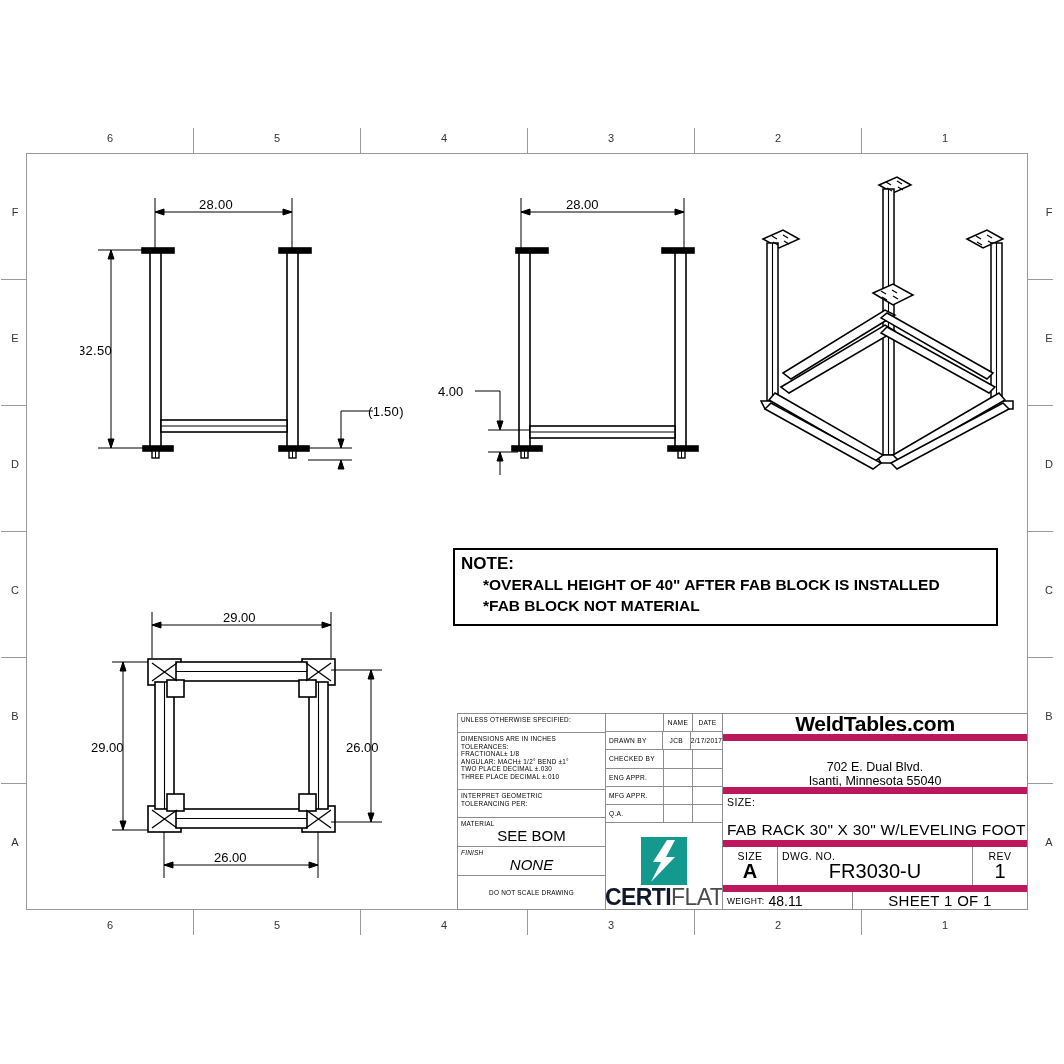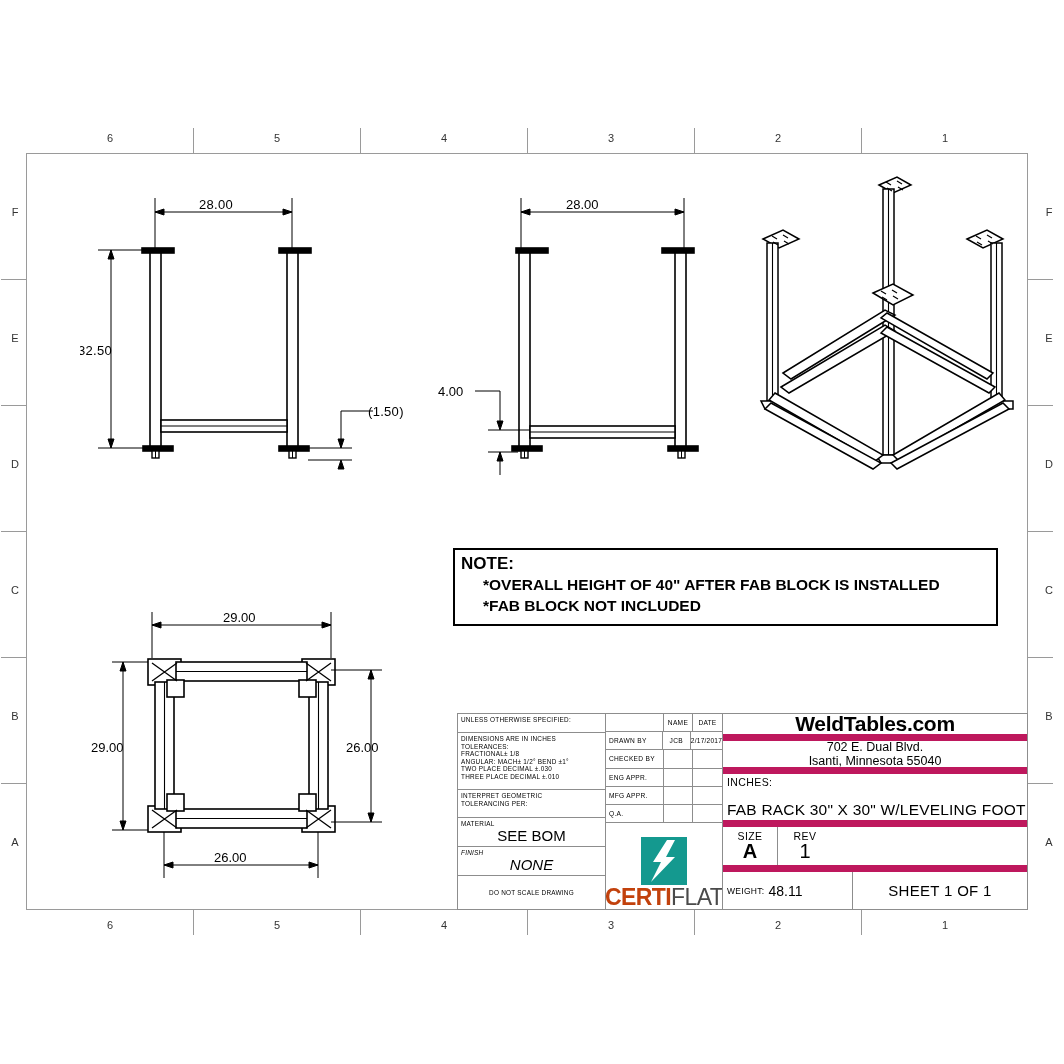--- a/index.html
+++ b/index.html
@@ -35,38 +35,38 @@
   .ap-row{display:flex;height:18.2px;border-bottom:1px solid #8d8d8d;box-sizing:border-box;}
   .ap-row .c1{width:58px;border-right:1px solid #8d8d8d;box-sizing:border-box;font-size:6.6px;display:flex;align-items:center;padding-left:3px;letter-spacing:.3px;}
   .ap-row .c2{width:29px;border-right:1px solid #8d8d8d;box-sizing:border-box;font-size:6.6px;display:flex;align-items:center;justify-content:center;letter-spacing:.3px;}
   .ap-row .c3{flex:1;box-sizing:border-box;font-size:6.6px;display:flex;align-items:center;justify-content:center;letter-spacing:.2px;}
   #logo-cell{flex:1;display:flex;align-items:flex-end;justify-content:center;overflow:hidden;}
 
   
   #tb-right{flex:1;display:flex;flex-direction:column;}
   .r-row{border-bottom:7px solid #be185d;box-sizing:border-box;}
   #brand{height:27px;display:flex;align-items:center;justify-content:center;font-size:21px;font-weight:bold;letter-spacing:-.3px;}
-  #addr{height:33px;display:flex;flex-direction:column;align-items:center;justify-content:center;font-size:12.5px;line-height:14px;}
+  #addr{height:33px;display:flex;flex-direction:column;align-items:center;justify-content:center;font-size:12.5px;line-height:14px;margin-top:20px;}
   #title-row{height:53px;padding:2px 0 0 4px;box-sizing:border-box;}
   #title-row .tlbl{font-size:10.5px;letter-spacing:.4px;}
   #title-row .tval{font-size:15.5px;letter-spacing:.2px;margin-top:13px;}
   #nums{height:45px;display:flex;}
   #nums > div{border-right:1px solid #8d8d8d;box-sizing:border-box;position:relative;}
   .nlbl{font-size:10.5px;position:absolute;top:3px;letter-spacing:.4px;}
   .nval{position:absolute;bottom:2px;width:100%;text-align:center;font-size:20px;}
   #bot{height:auto;flex:1;display:flex;align-items:center;}
   #bot > div{box-sizing:border-box;border-right:1px solid #8d8d8d;height:100%;display:flex;align-items:center;padding-left:4px;}
   #bot .l{font-size:8.5px;letter-spacing:.3px;}
   #bot .v{font-size:14px;margin-left:4px;}
 
   
   .cf-wrap{width:118px;text-align:center;}
   .cf-mark{width:46px;height:48px;margin:0 auto;position:relative;}
   .cf-word{font-size:23px;font-weight:bold;letter-spacing:-.6px;line-height:24px;white-space:nowrap;}
-  .cf-word .b{color:#c2410c;font-weight:bold;}
+  .cf-word .b{color:#0f172a;font-weight:bold;}
   .cf-word .g{color:#4a4a4a;font-weight:normal;}
 </style>
 </head>
 <body>
 
 <div class="abs" id="sheet-frame"></div>
 
 <div class="zone-label" style="left:85px;top:133px;width:50px;">6</div>
 <div class="zone-label" style="left:252px;top:133px;width:50px;">5</div>
 <div class="zone-label" style="left:419px;top:133px;width:50px;">4</div>
@@ -300,21 +300,21 @@
   </g>
   <text x="133" y="22" font-size="13" font-family="Liberation Sans, sans-serif" fill="#000">29.00</text>
   <text x="1" y="152" font-size="13" font-family="Liberation Sans, sans-serif" fill="#000">29.00</text>
   <text x="256" y="152" font-size="13" font-family="Liberation Sans, sans-serif" fill="#000">26.00</text>
   <text x="124" y="262" font-size="13" font-family="Liberation Sans, sans-serif" fill="#000">26.00</text>
 </svg>
 
 <div class="abs" id="note-box">
   <div class="nhead">NOTE:</div>
   <div class="nline">*OVERALL HEIGHT OF 40"  AFTER FAB BLOCK IS INSTALLED</div>
-  <div class="nline">*FAB BLOCK NOT INCLUDED</div>
+  <div class="nline">*FAB BLOCK NOT MATERIAL</div>
 </div>
 
 <div class="abs" id="title-block">
 
   <div id="tb-left" class="tb-col">
     <div style="height:19px;">
       <div class="tb-tiny">UNLESS OTHERWISE SPECIFIED:</div>
     </div>
     <div style="height:57px;">
       <div class="tb-tiny">DIMENSIONS ARE IN INCHES</div>
@@ -385,28 +385,32 @@
     </div>
   </div>
 
   <div id="tb-right" class="tb-col">
     <div class="r-row" id="brand">WeldTables.com</div>
     <div class="r-row" id="addr">
       <div>702 E. Dual Blvd.</div>
       <div>Isanti, Minnesota 55040</div>
     </div>
     <div class="r-row" id="title-row">
-      <div class="tlbl">INCHES:</div>
+      <div class="tlbl">SIZE:</div>
       <div class="tval">FAB RACK 30" X 30" W/LEVELING FOOT</div>
     </div>
     <div class="r-row" id="nums">
       <div style="width:55px;">
         <div class="nlbl" style="width:100%;text-align:center;">SIZE</div>
         <div class="nval" style="font-weight:bold;">A</div>
       </div>
+      <div style="flex:1;">
+        <div class="nlbl" style="left:4px;">DWG.  NO.</div>
+        <div class="nval">FR3030-U</div>
+      </div>
       <div style="width:54px;border-right:none;">
         <div class="nlbl" style="width:100%;text-align:center;">REV</div>
         <div class="nval">1</div>
       </div>
     </div>
     <div id="bot">
       <div style="width:130px;">
         <span class="l">WEIGHT:</span>
         <span class="v">48.11</span>
       </div>

